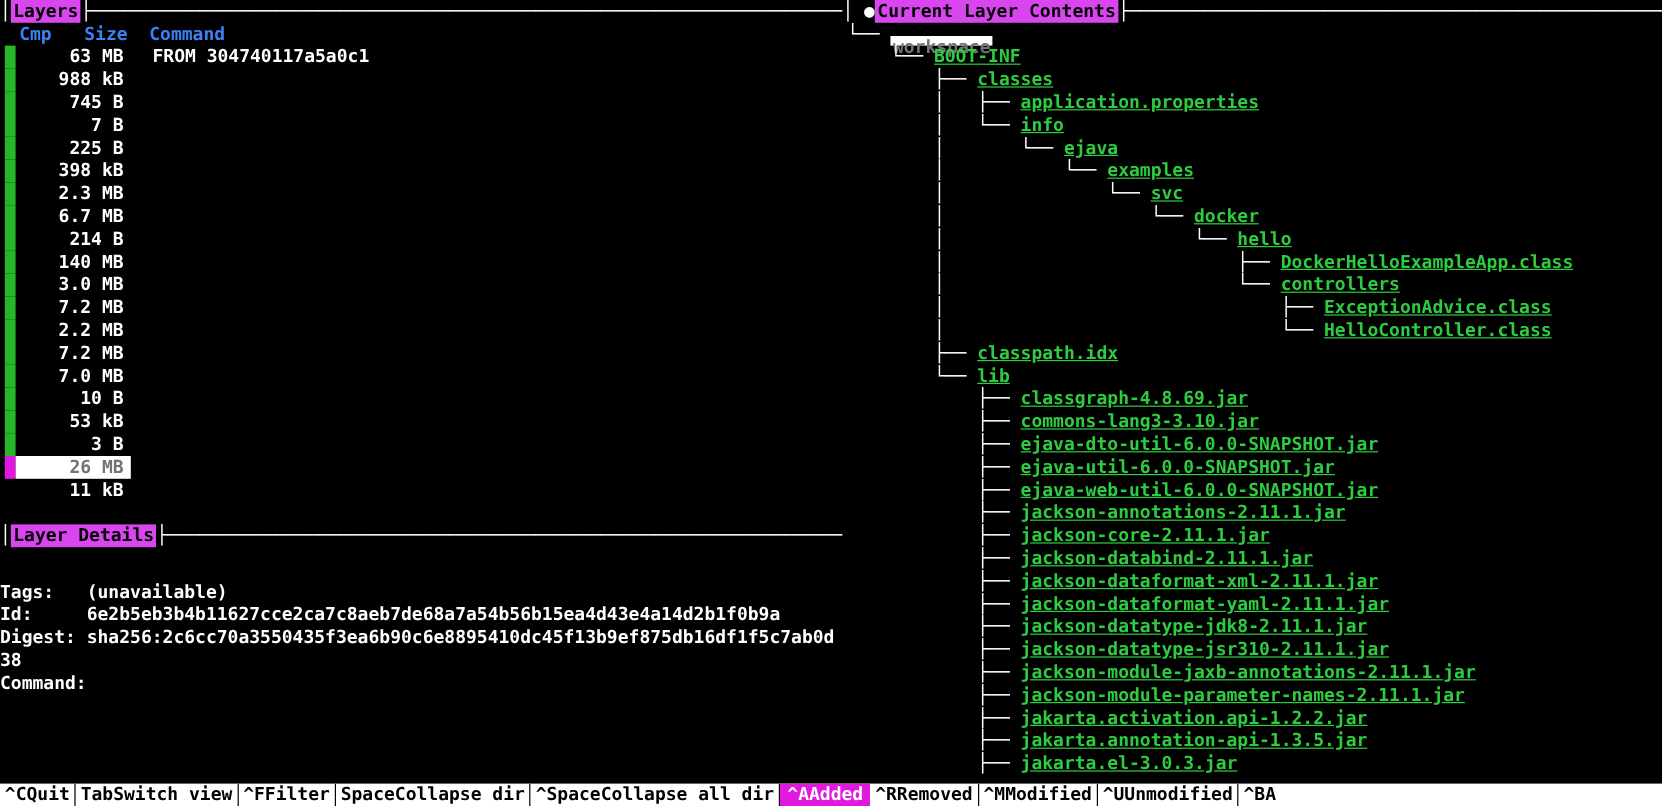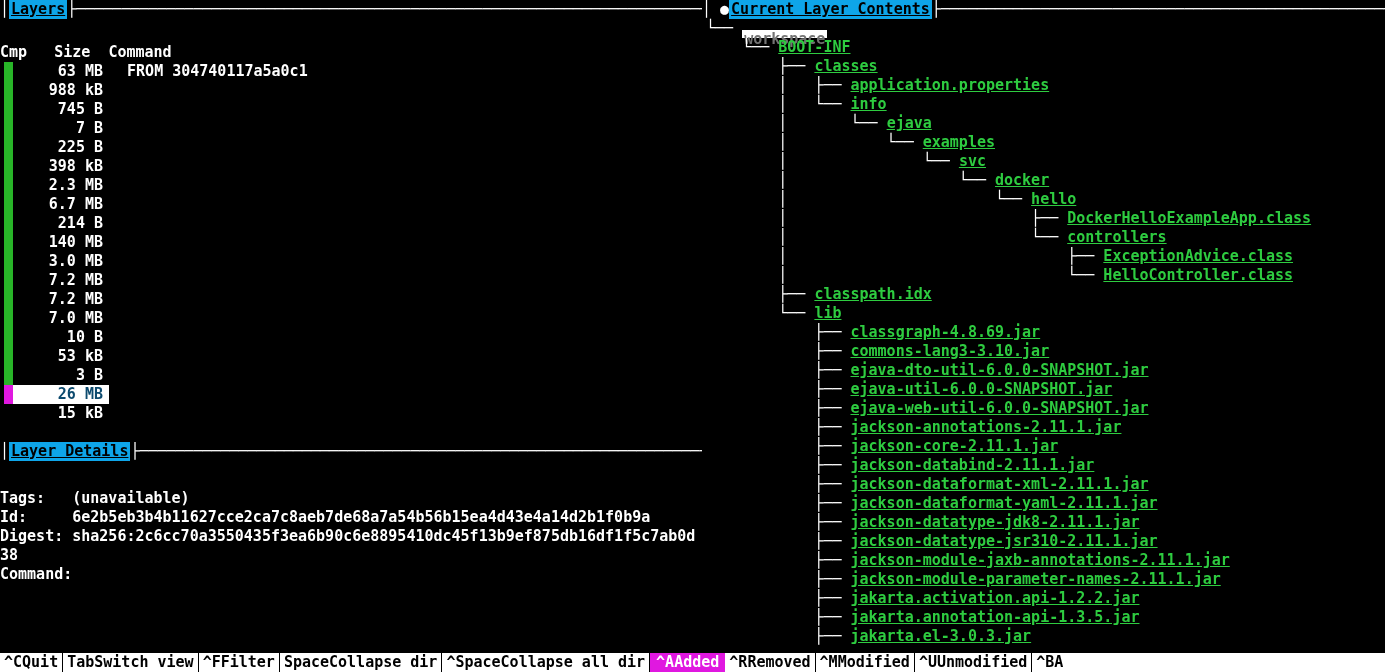--- a/index.html
+++ b/index.html
@@ -31,37 +31,35 @@
   }
   .panel-title {
     display: flex;
     align-items: center;
     height: 19px;
   }
   .panel-title .lead {
     color: #fff;
   }
   .panel-title .label {
-    background: #0ea5e9;
+    background: #d946ef;
     color: #000;
     padding: 0 2px;
     font-weight: bold;
-    text-decoration: underline;
   }
   .panel-title .rule {
     flex: 1;
     color: #fff;
     overflow: hidden;
     white-space: nowrap;
   }
   .layers-header {
-    color: #ffffff;
-    padding-left: 0;
-    white-space: pre;
-    margin-top: 24px;
+    color: #3b82f6;
+    padding-left: 16px;
+    white-space: pre;
   }
   .layer-rows {
     flex: none;
   }
   .layer-row {
     display: flex;
     height: 19px;
     align-items: center;
     justify-content: center;
   }
@@ -73,21 +71,21 @@
   }
   .cmp.magenta { background: #e018e0; }
   .size {
     width: 96px;
     text-align: right;
     white-space: pre;
     padding-right: 6px;
   }
   .size.selected {
     background: #fff;
-    color: #0c4a6e;
+    color: #737373;
   }
   .cmd {
     flex: 1;
     white-space: pre;
   }
   .details {
     margin-top: 19px;
   }
   .details-body {
     white-space: pre-wrap;
@@ -211,20 +209,25 @@
           <div class="size">3.0 MB</div>
           <div class="cmd">  </div>
         </div>
         <div class="layer-row">
           <div class="cmp"></div>
           <div class="size">7.2 MB</div>
           <div class="cmd">  </div>
         </div>
         <div class="layer-row">
           <div class="cmp"></div>
+          <div class="size">2.2 MB</div>
+          <div class="cmd">  </div>
+        </div>
+        <div class="layer-row">
+          <div class="cmp"></div>
           <div class="size">7.2 MB</div>
           <div class="cmd">  </div>
         </div>
         <div class="layer-row">
           <div class="cmp"></div>
           <div class="size">7.0 MB</div>
           <div class="cmd">  </div>
         </div>
         <div class="layer-row">
           <div class="cmp"></div>
@@ -241,21 +244,21 @@
           <div class="size">   3 B</div>
           <div class="cmd">  </div>
         </div>
         <div class="layer-row">
           <div class="cmp magenta"></div>
           <div class="size selected"> 26 MB</div>
           <div class="cmd">  </div>
         </div>
         <div class="layer-row">
           <div class="cmp" style="background: transparent;"></div>
-          <div class="size"> 15 kB</div>
+          <div class="size"> 11 kB</div>
           <div class="cmd">  </div>
         </div>
       </div>
 
     <div class="details">
       <div class="panel-title">
         <span class="lead">│ </span>
         <span class="label">Layer Details</span>
         <span class="lead"> ├</span>
         <span class="rule">──────────────────────────────────────────────────────────────────────────────────────────────</span>

